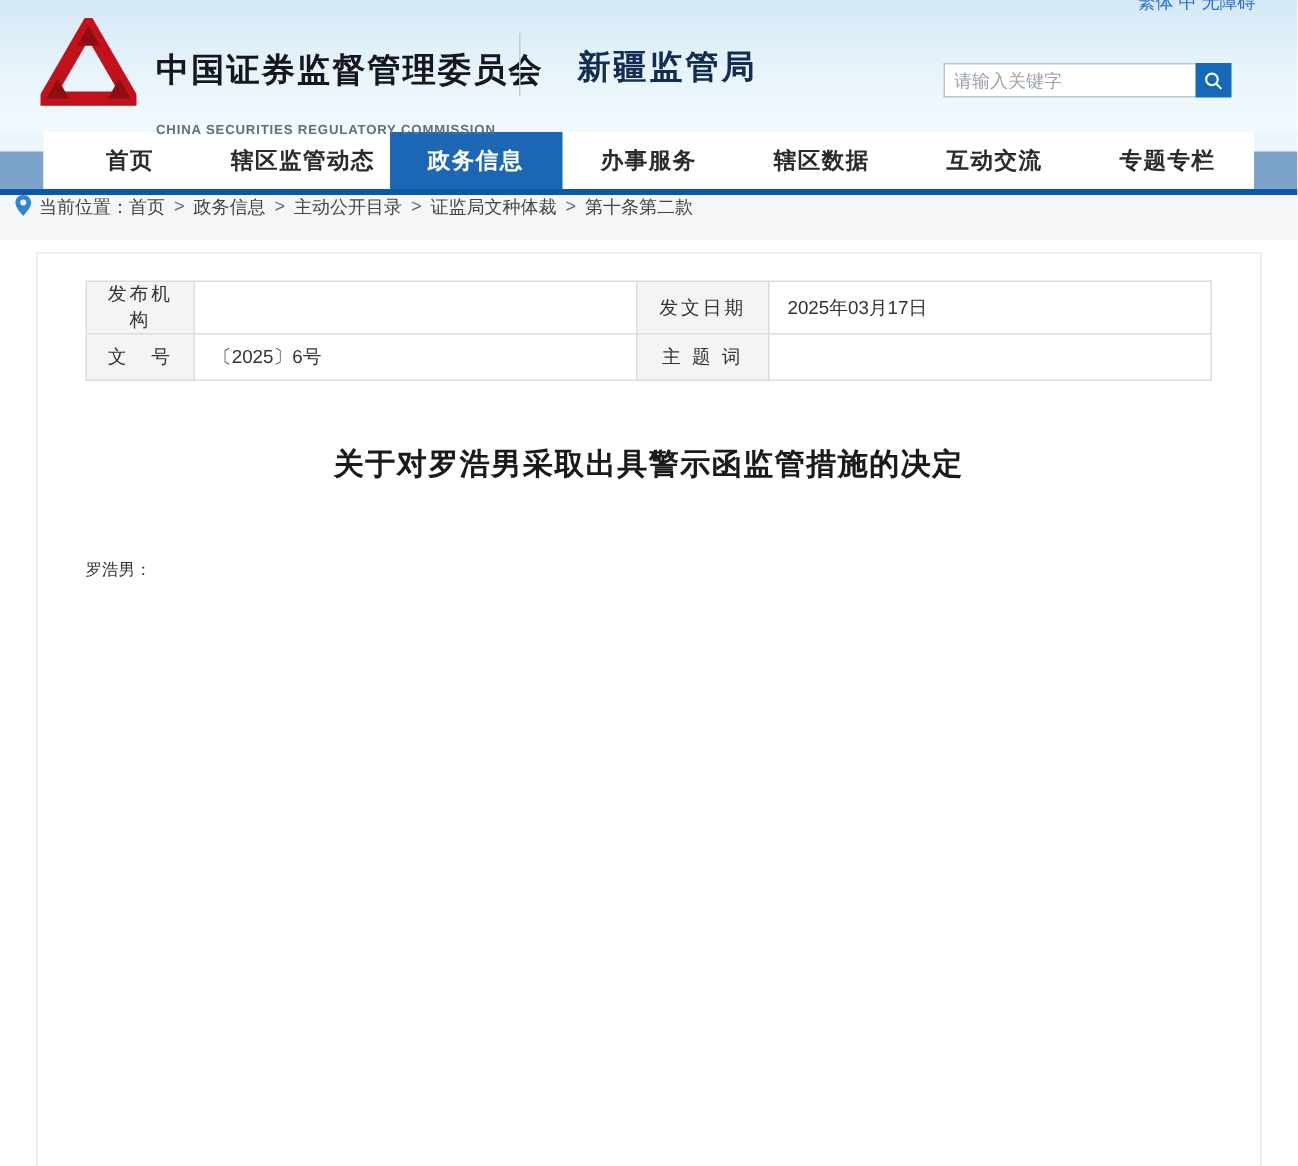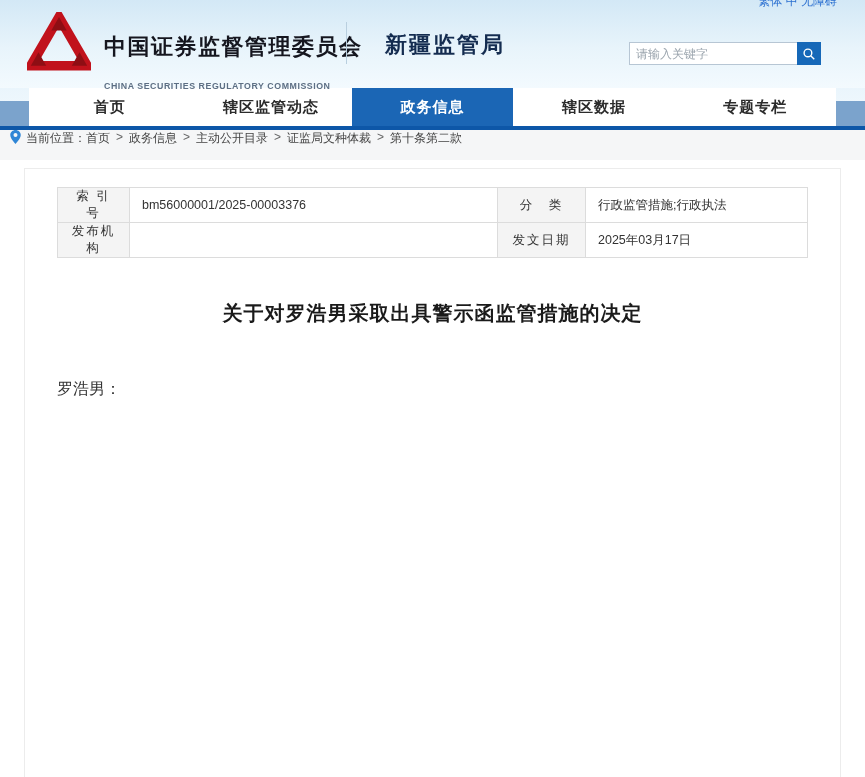--- a/index.html
+++ b/index.html
@@ -37,21 +37,21 @@
   
   .card { margin:8px 24px 0 24px; background:#fff; border:1px solid #ececec; border-bottom:none; padding:18px 32px 26px 32px; min-height:700px; }
 
   table.meta { width:100%; border-collapse:collapse; table-layout:fixed; }
   table.meta td { border:1px solid #dcdcdc; height:31px; font-size:12.5px; padding:0 12px; color:#333; }
   td.lbl { background:#f4f4f4; color:#666; text-align:center; width:72px; letter-spacing:2px; padding:0 4px; }
   td.lbl2 { width:88px; }
   td.val1 { width:368px; }
 
   .doc-title { text-align:center; font-size:20px; font-weight:bold; color:#1a1a1a; margin-top:42px; letter-spacing:1px; }
-  .doc-body { margin-top:46px; font-size:16px; color:#333; }
+  .doc-body { margin-top:46px; font-size:11px; color:#333; }
   .salutation { margin-bottom:8px; line-height:2; }
   .doc-body p.para { text-indent:2em; line-height:2.85; text-align:justify; margin-top:6px; }
 </style>
 </head>
 <body>
 
 <div class="header">
   <svg class="logo" viewBox="0 0 100 100">
     <path d="M50 8 L94 84 L6 84 Z" fill="none" stroke="#c1121c" stroke-width="15"></path>
     <path d="M50 8 L62 29 L38 29 Z" fill="#8e0e14"></path>
@@ -75,21 +75,23 @@
     </button>
   </div>
 </div>
 
 <div class="nav-wrap">
   <div class="nav-edge"></div>
   <div class="nav">
     <div class="nav-item">首页</div>
     <div class="nav-item">辖区监管动态</div>
     <div class="nav-item active">政务信息</div>
+    <div class="nav-item">办事服务</div>
     <div class="nav-item">辖区数据</div>
+    <div class="nav-item">互动交流</div>
     <div class="nav-item">专题专栏</div>
   </div>
   <div class="nav-edge"></div>
 </div>
 <div class="nav-underline"></div>
 
 <div class="crumbbar">
   <span class="pin">
     <svg width="11" height="14" viewBox="0 0 12 16">
       <path d="M6 0 C2.7 0 0 2.6 0 5.8 C0 10 6 16 6 16 C6 16 12 10 12 5.8 C12 2.6 9.3 0 6 0 Z M6 8 A2.3 2.3 0 1 1 6 3.4 A2.3 2.3 0 0 1 6 8 Z" fill="#2f86d6"></path>
@@ -104,31 +106,31 @@
   <span class="crumb-sep">&gt;</span>
   <span class="crumb-link">证监局文种体裁</span>
   <span class="crumb-sep">&gt;</span>
   <span class="crumb-link">第十条第二款</span>
 </div>
 
 <div class="card">
 
   <table class="meta">
     <tbody>
-        <tr>
-      <td class="lbl">索 引 号</td>
-      <td class="val1">bm56000001/2025-00003376</td>
-      <td class="lbl lbl2">分　类</td>
-      <td>行政监管措施;行政执法</td>
-    </tr>
     <tr>
       <td class="lbl">发布机构</td>
       <td></td>
       <td class="lbl lbl2">发文日期</td>
       <td>2025年03月17日</td>
+    </tr>
+    <tr>
+      <td class="lbl">文　号</td>
+      <td>〔2025〕6号</td>
+      <td class="lbl lbl2">主 题 词</td>
+      <td></td>
     </tr>
   </tbody>
     </table>
 
   <h1 class="doc-title">关于对罗浩男采取出具警示函监管措施的决定</h1>
 
   <div class="doc-body">
     <div class="salutation">罗浩男：</div>
   </div>
 

